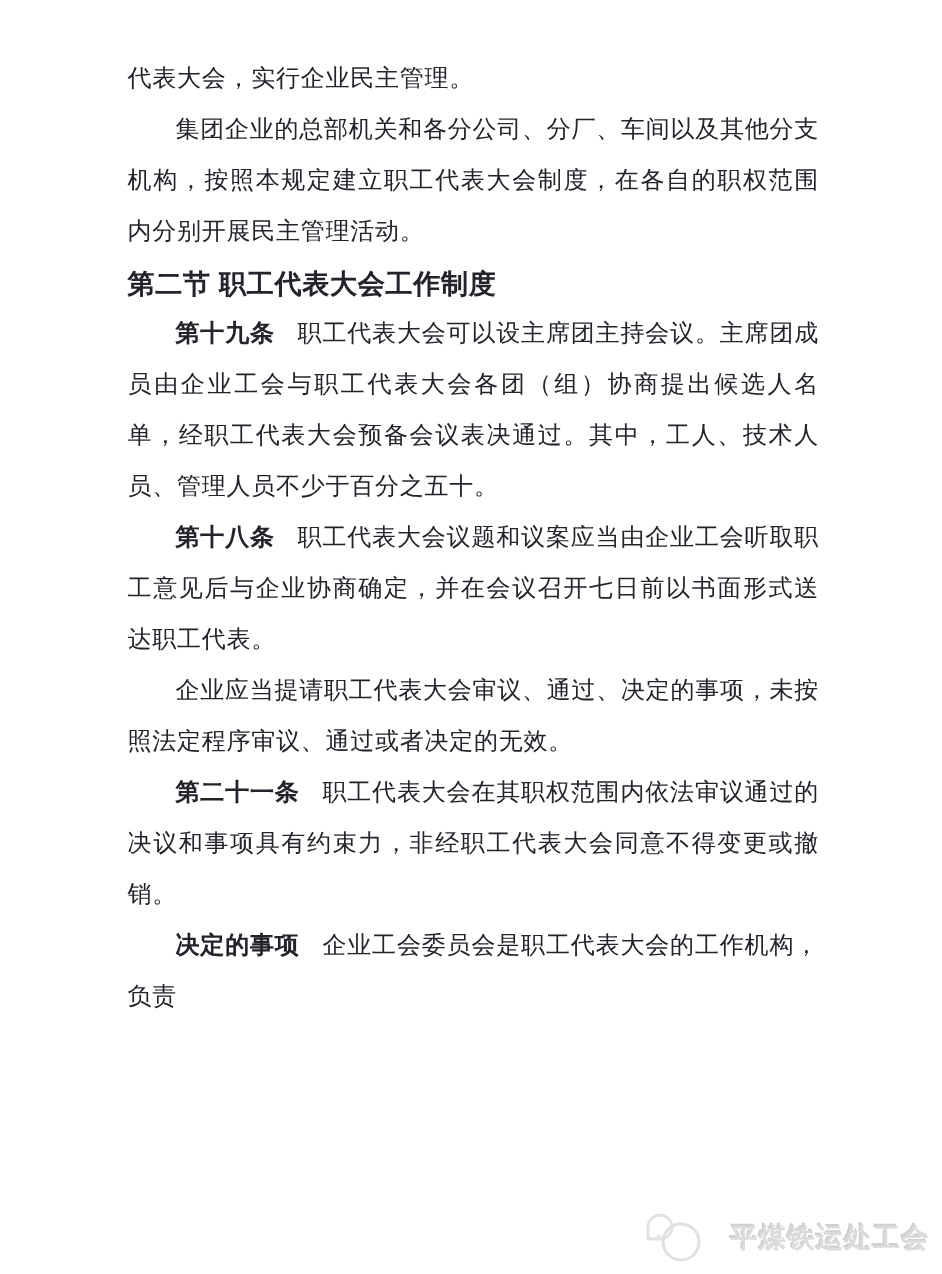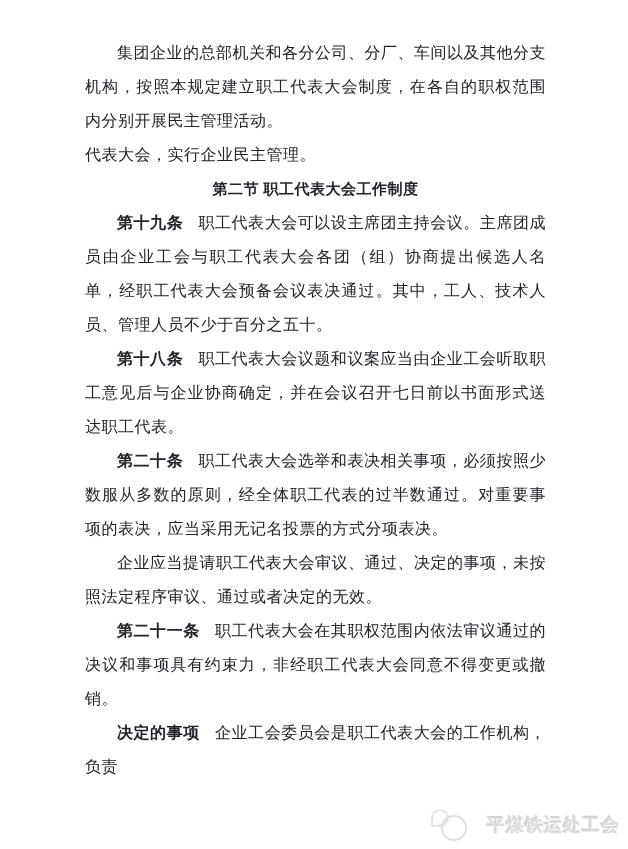--- a/index.html
+++ b/index.html
@@ -39,25 +39,24 @@
   .para.noindent {
     text-indent: 0;
   }
   .term {
     font-weight: bold;
     font-family: "Liberation Sans", "DejaVu Sans", sans-serif;
     margin-right: 0.95em;
   }
   .heading {
     margin: 0;
-    font-size: 15px;
+    font-size: 18px;
     line-height: 34px;
     font-weight: bold;
     font-family: "Liberation Sans", "DejaVu Sans", sans-serif;
-    text-align: center;
     text-indent: 0;
     letter-spacing: 0.5px;
   }
   .watermark {
     position: absolute;
     right: 8px;
     bottom: 6px;
     display: flex;
     align-items: center;
     gap: 16px;
@@ -108,38 +107,35 @@
     letter-spacing: 1px;
     white-space: nowrap;
   }
 </style>
 </head>
 <body>
 
 <div class="page">
   <main class="content">
 
+    <p class="para noindent">代表大会，实行企业民主管理。</p>
+
     <p class="para">集团企业的总部机关和各分公司、分厂、车间以及其他分支机构，按照本规定建立职工代表大会制度，在各自的职权范围内分别开展民主管理活动。</p>
-
-    <p class="para noindent">代表大会，实行企业民主管理。</p>
 
     <h2 class="heading">第二节 职工代表大会工作制度</h2>
 
 
     <p class="para">
       <b class="term">第十九条</b><span>职工代表大会可以设主席团主持会议。主席团成员由企业工会与职工代表大会各团（组）协商提出候选人名单，经职工代表大会预备会议表决通过。其中，工人、技术人员、管理人员不少于百分之五十。</span>
     </p>
 
     <p class="para">
       <b class="term">第十八条</b><span>职工代表大会议题和议案应当由企业工会听取职工意见后与企业协商确定，并在会议召开七日前以书面形式送达职工代表。</span>
     </p>
 
-    <p class="para">
-      <b class="term">第二十条</b><span>职工代表大会选举和表决相关事项，必须按照少数服从多数的原则，经全体职工代表的过半数通过。对重要事项的表决，应当采用无记名投票的方式分项表决。</span>
-    </p>
 
     <p class="para">企业应当提请职工代表大会审议、通过、决定的事项，未按照法定程序审议、通过或者决定的无效。</p>
 
     <p class="para">
       <b class="term">第二十一条</b><span>职工代表大会在其职权范围内依法审议通过的决议和事项具有约束力，非经职工代表大会同意不得变更或撤销。</span>
     </p>
 
     <p class="para">
       <b class="term">决定的事项</b><span>企业工会委员会是职工代表大会的工作机构，负责</span>
     </p>

